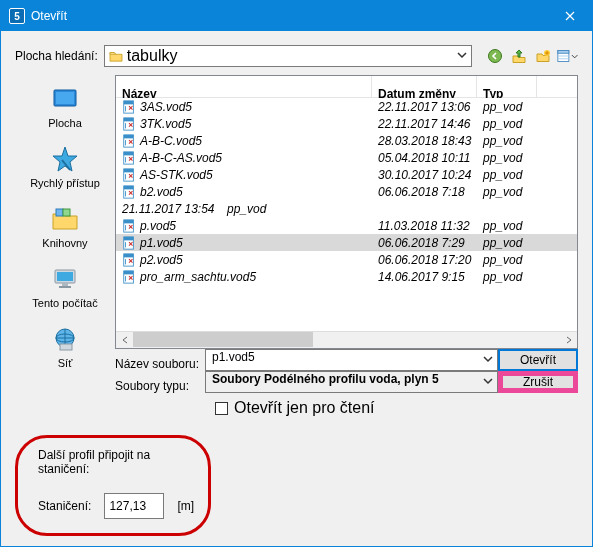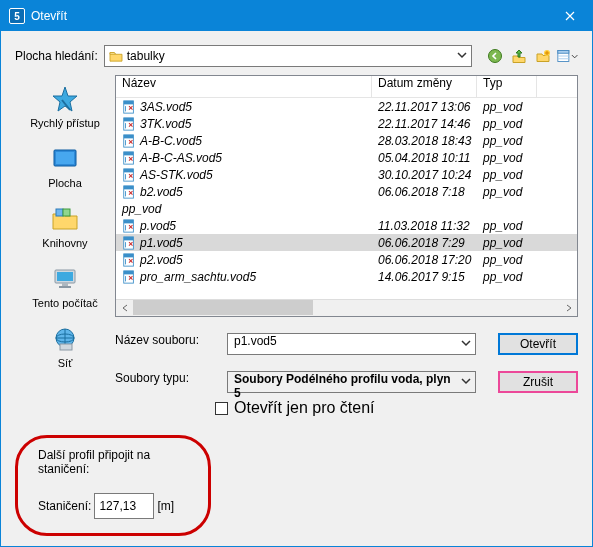--- a/index.html
+++ b/index.html
@@ -5,55 +5,55 @@
   * { box-sizing: border-box; font-family: "Segoe UI", Tahoma, sans-serif; }
   body { margin: 0; background: #fff; width: 593px; height: 547px; overflow: hidden; }
   .window { width: 593px; height: 547px; border: 1px solid #0a84d8; display: flex; flex-direction: column; }
   .titlebar { background: #0a84d8; color: #fff; height: 30px; display: flex; align-items: center; padding: 0 0 0 8px; font-size: 12px; }
   .titlebar .titleicon { width: 16px; height: 16px; background: #0b6cb3; border:1px solid #fff; display:flex; align-items:center; justify-content:center; font-size:10px; font-weight:bold; color:#fff; margin-right:6px; border-radius:2px;}
   .titlebar .title { flex: 1; }
   .titlebar .closebtn { width: 45px; height: 30px; display: flex; align-items: center; justify-content: center; cursor: pointer; }
   .body { flex: 1; background: #f0f0f0; padding: 14px 14px 10px 14px; display:flex; flex-direction:column; }
   .toprow { display: flex; align-items: center; gap: 6px; margin-bottom: 8px; }
   .label { font-size: 12px; color: #000; }
-  .combo { flex:1; position: relative; height: 22px; background:#fff; border:1px solid #7a7a7a; display:flex; align-items:center; padding:0 20px 0 4px; font-size:12px; }
+  .combo { flex:1; position: relative; height: 22px; background:#fff; border:1px solid #7a7a7a; display:flex; align-items:center; padding:0 20px 0 4px; font-size:16px; }
   .combo .foldericon { width:14px; height:12px; margin-right:4px; }
   .combo .chev { position:absolute; right:4px; top:4px; }
   .toolbtns { display:flex; gap:2px; align-items:center; margin-left:6px; }
   .toolbtn { width:22px; height:22px; display:flex; align-items:center; justify-content:center; cursor:pointer; border-radius:2px;}
   .main { flex:1; display:flex; gap:0; min-height:0; }
   .sidebar { width:100px; display:flex; flex-direction:column; align-items:center; padding-top:4px; gap:2px; }
   .sideitem { width:90px; text-align:center; font-size:11px; color:#000; cursor:pointer; padding:4px 0 8px 0; border-radius:3px;}
   .sideicon { width:32px; height:32px; margin:0 auto 2px auto; display:flex; align-items:center; justify-content:center; }
   .filepanel { flex:1; display:flex; flex-direction:column; min-width:0; }
   .filelist { flex:1; background:#fff; border:1px solid #828790; overflow:hidden; position:relative; display:flex; flex-direction:column; }
   .headers { display:flex; height:22px; border-bottom:1px solid #e5e5e5; font-size:12px; background:#fff; }
-  .hcol { padding:0 6px; border-right:1px solid #e5e5e5; cursor:pointer; white-space:nowrap; overflow:hidden; }
+  .hcol { padding:11px 6px; border-right:1px solid #e5e5e5; cursor:pointer; white-space:nowrap; overflow:hidden;font-weight:bold; }
   .rows { flex:1; overflow:hidden; }
   .row { display:flex; height:17px; font-size:12px; align-items:center; cursor:pointer;font-style:italic; }
   .row.sel { background:#d9d9d9; }
   .cell { padding:0 6px; white-space:nowrap; overflow:hidden; display:flex; align-items:center; height:17px; }
   .cell.name { gap:4px; }
   .fileicon { width:14px; height:14px; flex-shrink:0; }
   .hscroll { height:17px; background:#f0f0f0; display:flex; align-items:center; }
   .hscroll .track { flex:1; height:17px; background:#f0f0f0; position:relative; border-top:1px solid #ddd;}
   .hscroll .thumb { position:absolute; left:0; top:0; height:15px; width:180px; background:#cdcdcd; }
   .hscroll .arrow { width:17px; height:17px; display:flex; align-items:center; justify-content:center; background:#f0f0f0; border-top:1px solid #ddd;}
-  .formrow { display:flex; align-items:flex-start; margin-top:16px; gap:22px; }
+  .formrow { display:flex; align-items:flex-end; margin-top:0; gap:0; }
   .formrow .flabel { width:90px; font-size:12px; }
   .formrow .finput { flex:1; height:22px; border:1px solid #7a7a7a; background:#fff; font-size:12px; padding:0 20px 0 6px; position:relative; }
   .formrow .finput.gray { background:#f0f0f0;font-weight:bold; }
   .formrow .finput .chev { position:absolute; right:4px; top:4px; }
-  .btn { width:80px; height:22px; background:#e1e1e1; border:2px solid #ec4899; font-size:12px; display:flex; align-items:center; justify-content:center; cursor:pointer; }
+  .btn { width:80px; height:22px; background:#e1e1e1; border:5px solid #ec4899; font-size:12px; display:flex; align-items:center; justify-content:center; cursor:pointer; }
   .btn.primary { border:1px solid #0078d7; box-shadow: inset 0 0 0 1px #0078d7; }
   .checkrow { display:flex; align-items:center; margin-top:6px; margin-left:100px; gap:6px; font-size:16px; }
   .checkbox { width:13px; height:13px; border:1px solid #333; background:#fff; cursor:pointer; }
   .bottompanel { margin-top:18px; border:3px solid #c00; border-radius:32px; padding:10px 20px 14px 20px; width:196px; }
   .bottompanel .bplabel { font-size:12px; margin-bottom:10px; }
-  .bottompanel .bprow { display:flex; align-items:center; gap:3px; font-size:12px;margin-top:17px; }
+  .bottompanel .bprow { display:flex; align-items:center; gap:13px; font-size:12px;margin-top:17px; }
   .bottompanel input { width:60px; height:20px; border:1px solid #7a7a7a; font-size:12px; padding:12px 4px; text-align:left; font-family:inherit; }
   .col-name { width:256px; }
   .col-date { width:105px; }
   .col-type { width:60px; }
 </style>
 </head>
 <body>
 
 <div class="window">
   <div class="titlebar">
@@ -112,34 +112,34 @@
             </svg>
         </div>
       </div>
     </div>
 
     <div class="main">
       <div class="sidebar">
         <div class="sideitem">
           <div class="sideicon">
               <svg width="30" height="30" viewBox="0 0 30 30">
+                <rect x="4" y="6" width="22" height="16" fill="#2e8ad8" stroke="#0b5aa0" rx="1"></rect>
+                <rect x="6" y="8" width="18" height="12" fill="#47a7ef"></rect>
+              </svg>
+            </div>
+          <div>Plocha</div>
+        </div>
+        <div class="sideitem">
+          <div class="sideicon">
+              <svg width="30" height="30" viewBox="0 0 30 30">
                 <path d="M15 3 L18 12 L27 12 L20 18 L22 27 L15 22 L8 27 L10 18 L3 12 L12 12 Z" fill="#3da9e0" stroke="#1b6fa0"></path>
                 <path d="M12 16 L20 26" stroke="#1b6fa0" stroke-width="2"></path>
               </svg>
             </div>
           <div>Rychlý přístup</div>
-        </div>
-        <div class="sideitem">
-          <div class="sideicon">
-              <svg width="30" height="30" viewBox="0 0 30 30">
-                <rect x="4" y="6" width="22" height="16" fill="#2e8ad8" stroke="#0b5aa0" rx="1"></rect>
-                <rect x="6" y="8" width="18" height="12" fill="#47a7ef"></rect>
-              </svg>
-            </div>
-          <div>Plocha</div>
         </div>
         <div class="sideitem">
           <div class="sideicon">
               <svg width="30" height="30" viewBox="0 0 30 30">
                 <path d="M3 10 h10 l2 2 h12 v13 H3 z" fill="#ffd76b" stroke="#c9a227"></path>
                 <rect x="6" y="5" width="7" height="7" fill="#6fb6ef" stroke="#2d7ab8"></rect>
                 <rect x="13" y="5" width="7" height="7" fill="#8fd68f" stroke="#3e9a3e"></rect>
               </svg>
             </div>
           <div>Knihovny</div>
@@ -248,20 +248,21 @@
                     <rect x="2" y="1" width="11" height="4" fill="#3b8fc9"></rect>
                     <path d="M8 7 L12 11 M8 11 L12 7" stroke="#c33" stroke-width="1.2"></path>
                     <path d="M4 7 L4 13" stroke="#3b8fc9"></path>
                   </svg>
                   <span>b2.vod5</span>
                 </div>
                 <div class="cell col-date">06.06.2018 7:18</div>
                 <div class="cell col-type">pp_vod</div>
               </div>
               <div class="row">
+                <div class="cell col-date">21.11.2017 13:54</div>
                 <div class="cell col-type">pp_vod</div>
               </div>
               <div class="row">
                 <div class="cell name col-name">
                   <svg class="fileicon" viewBox="0 0 16 16">
                     <rect x="2" y="1" width="11" height="14" fill="#fff" stroke="#3b8fc9"></rect>
                     <rect x="2" y="1" width="11" height="4" fill="#3b8fc9"></rect>
                     <path d="M8 7 L12 11 M8 11 L12 7" stroke="#c33" stroke-width="1.2"></path>
                     <path d="M4 7 L4 13" stroke="#3b8fc9"></path>
                   </svg>

